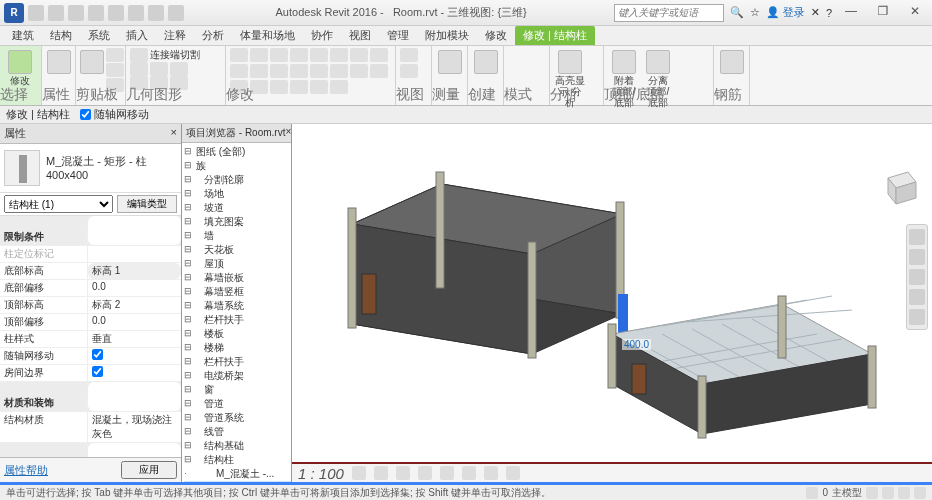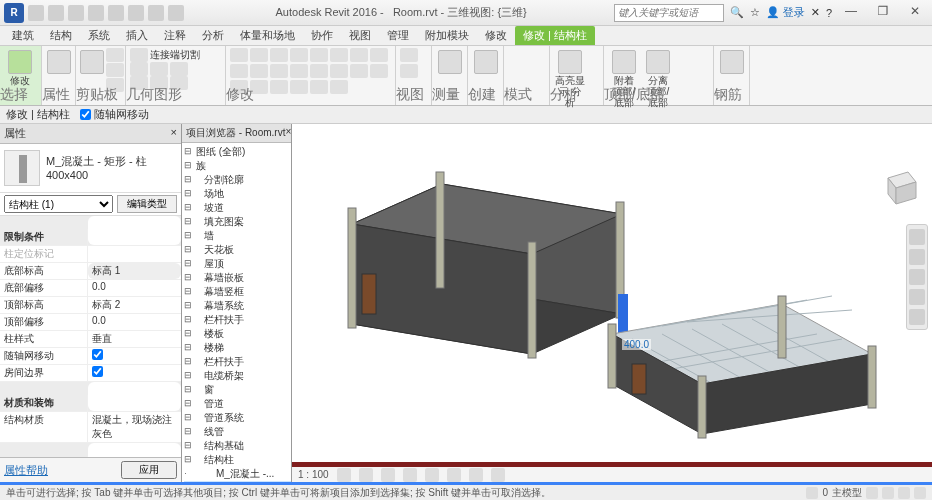--- a/index.html
+++ b/index.html
@@ -73,21 +73,21 @@
 .tree .d3 { padding-left: 44px; }
 .tree .sel { background: #cce5ff; color: #003a7a; }
 
 
 .viewport { flex: 1; background: #fff; position: relative; overflow: hidden; }
 .viewport svg { position: absolute; top:0; left:0; }
 .dim-label { position: absolute; color: #1e6bb8; font-size: 10px; background: rgba(255,255,255,0.6); padding: 0 2px; }
 .navcube { position: absolute; right: 10px; top: 40px; width: 44px; height: 44px; }
 .navbar-r { position: absolute; right: 4px; top: 100px; width: 22px; background: #eaeaea; border: 1px solid #ccc; border-radius: 3px; display: flex; flex-direction: column; align-items: center; gap: 4px; padding: 4px 0; }
 .navbar-r .nb { width: 16px; height: 16px; background: #d0d0d0; border-radius: 2px; }
-.vp-foot { position: absolute; bottom: 0; left: 0; right: 0; height: 20px; background: #f4f4f4; border-top: 5px solid #7f1d1d; display: flex; align-items: center; padding: 0 6px; gap: 8px; font-size: 10px; color: #555; }
+.vp-foot { position: absolute; bottom: 0; left: 0; right: 0; height: 20px; background: #f4f4f4; border-top: 2px solid #7f1d1d; display: flex; align-items: center; padding: 0 6px; gap: 8px; font-size: 15px; color: #555; font-style: italic; }
 .vp-foot .ico { width: 14px; height: 14px; background: #ddd; border-radius: 2px; }
 
 
 .status { height: 18px; background: #eee; display: flex; align-items: center; justify-content: space-between; padding: 0 6px; font-size: 10px; color: #555; border-top: 3px solid #3b82f6; }
 .status .right { display: flex; gap: 4px; align-items: center; }
 .status .ico { width: 12px; height: 12px; background: #ddd; border-radius: 2px; }
 input[type=checkbox]{ width:11px; height:11px; }
 </style>
 </head>
 <body>

